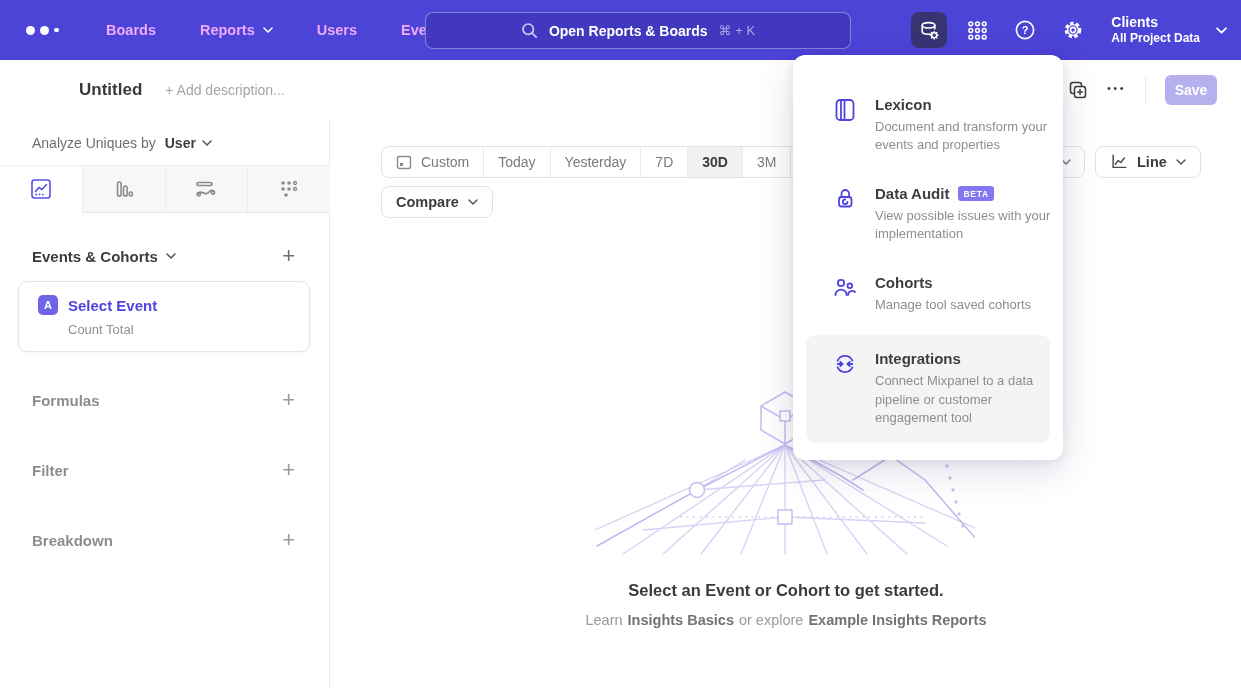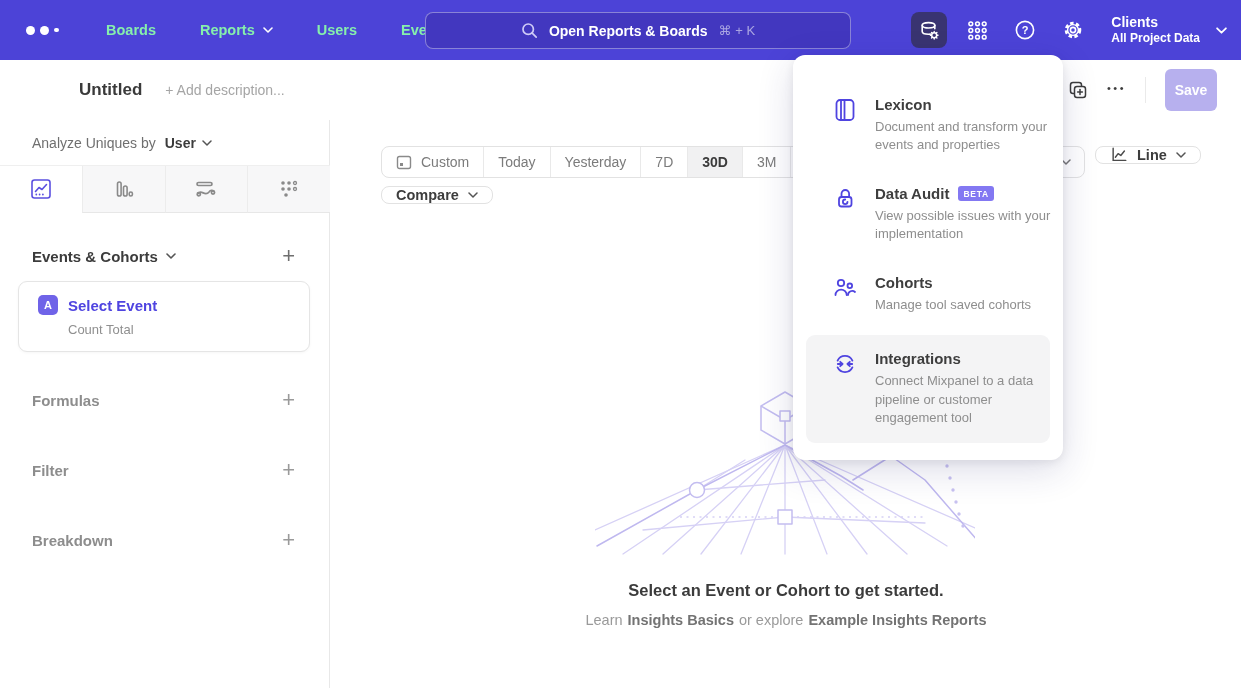--- a/index.html
+++ b/index.html
@@ -7,41 +7,41 @@
   #app { position:relative; width:1241px; height:688px; background:#fff; overflow:hidden;
          font-family:"Liberation Sans", sans-serif; -webkit-font-smoothing:antialiased; }
 
   
   .topnav { position:absolute; top:0; left:0; right:0; height:60px; background:#4c43d7;
             display:flex; align-items:center; z-index:30; }
   .logo { display:flex; align-items:center; gap:5px; margin-left:26px; width:44px; }
   .logo .d1,.logo .d2 { width:9px; height:9px; border-radius:50%; background:#fff; }
   .logo .d3 { width:4.5px; height:4.5px; border-radius:50%; background:#fff; }
   .nav-items { display:flex; gap:44px; margin-left:36px; }
-  .nav-item { color:#86efac; font-size:14.5px; font-weight:600; display:flex; align-items:center; gap:8px; cursor:pointer; }
+  .nav-item { color:#f0abfc; font-size:14.5px; font-weight:600; display:flex; align-items:center; gap:8px; cursor:pointer; }
   .nav-search { position:absolute; left:425px; top:12px; width:426px; height:37px;
                 background:#4237bf; border:1px solid rgba(255,255,255,.38); border-radius:8px;
                 display:flex; align-items:center; justify-content:center; gap:11px; cursor:pointer; }
   .nav-search .ph { color:#fff; font-size:14px; font-weight:600; }
   .nav-search .sc { color:rgba(255,255,255,.55); font-size:13px; }
   .nav-right { position:absolute; right:14px; top:0; height:60px; display:flex; align-items:center; gap:12px; }
   .icon-btn { width:36px; height:36px; border-radius:8px; display:flex; align-items:center; justify-content:center; cursor:pointer; }
   .icon-btn.active { background:#393471; }
   .project { display:flex; align-items:center; gap:16px; margin-left:8px; cursor:pointer; }
   .project .pt { color:#fff; font-size:14px; font-weight:700; line-height:1.25; }
   .project .ps { color:#fff; font-size:12px; font-weight:700; line-height:1.25; }
 
   
   .header { position:absolute; top:60px; left:0; right:0; height:60px; background:#fff; display:flex; align-items:center;padding-left:39px; }
   .h-title { margin-left:40px; font-size:17px; font-weight:700; color:#3a3a3a; }
   .h-desc { margin-left:23px; font-size:14px; color:#a5a5a5; cursor:text; }
   .header-right { position:absolute; right:24px; top:0; height:60px; display:flex; align-items:center; gap:19px; }
   .h-dots { font-size:11px; letter-spacing:2.5px; color:#3c3c3c; cursor:pointer; padding-bottom:4px; }
   .h-divider { width:1px; height:26px; background:#eaeaea; }
-  .save-btn { width:52px; height:42px; background:#b7b0ee; border-radius:6px; color:#fff;
+  .save-btn { width:52px; height:30px; background:#b7b0ee; border-radius:6px; color:#fff;
               font-size:14px; font-weight:600; display:flex; align-items:center; justify-content:center; cursor:default; }
 
   
   .sidebar { position:absolute; top:120px; left:0; width:330px; bottom:0; background:#fff; border-right:1px solid #e8e8e8; }
   .analyze { position:absolute; top:15px; left:32px; display:flex; align-items:center; gap:6px; font-size:14px; }
   .analyze .a-pre { color:#6f6f6f; }
   .analyze .a-val { color:#3c3c3c; font-weight:700; margin-left:3px; }
   .tabs { position:absolute; top:45px; left:0; width:330px; height:48px; display:flex; border-top:1px solid #efefef; }
   .tab { flex:1; display:flex; align-items:center; justify-content:center; background:#f7f7f8;
          border-bottom:1px solid #e7e7e7; border-left:1px solid #ececec; cursor:pointer; }
@@ -61,21 +61,21 @@
               color:#8d8d8d; font-size:15px; font-weight:600; }
 
   
   .main { position:absolute; left:331px; top:120px; right:0; bottom:0; background:#fff; }
   .datebar { position:absolute; left:50px; top:26px; width:704px; height:32px; border:1px solid #e2e2e2;
              border-radius:8px; display:flex; align-items:stretch; font-size:14px; color:#7b7b7b; background:#fff; }
   .seg { display:flex; align-items:center; padding:0 14px; border-left:1px solid #e9e9e9; gap:9px; cursor:pointer; white-space:nowrap; }
   .seg.first { border-left:none; }
   .seg.selected { background:#f1f1f2; color:#3b3b3b; font-weight:700; }
   .seg-tail { margin-left:auto; display:flex; align-items:center; padding:0 13px; border-left:1px solid #e9e9e9; cursor:pointer; }
-  .btn-outline { position:absolute; height:18px; padding:0 14px; border:1px solid #e2e2e2; border-radius:8px;
+  .btn-outline { position:absolute; height:32px; padding:0 14px; border:1px solid #e2e2e2; border-radius:8px;
                  display:flex; align-items:center; gap:9px; font-size:14.5px; color:#3d3d3d; font-weight:600;
                  background:#fff; cursor:pointer; }
   .line-btn { left:764px; top:26px; }
   .compare-btn { left:50px; top:66px; }
   .illus { position:absolute; left:264px; top:248px; width:380px; height:200px; }
   .empty-title { position:absolute; top:461px; left:0; right:0; text-align:center; font-size:16.5px; font-weight:700; color:#3b3b3b; }
   .empty-links { position:absolute; top:492px; left:0; right:0; display:flex; justify-content:center; gap:5px;
                  font-size:14.5px; color:#9a9a9a; }
   .link { color:#737373; font-weight:600; cursor:pointer; }
 

